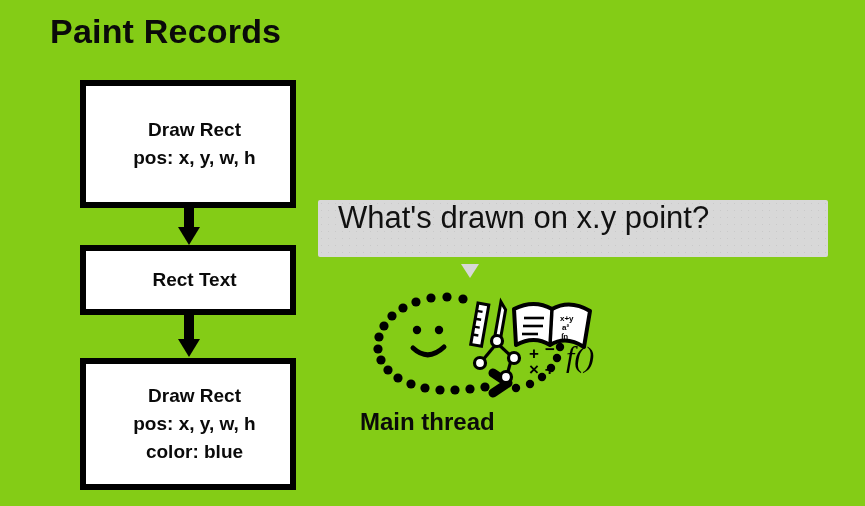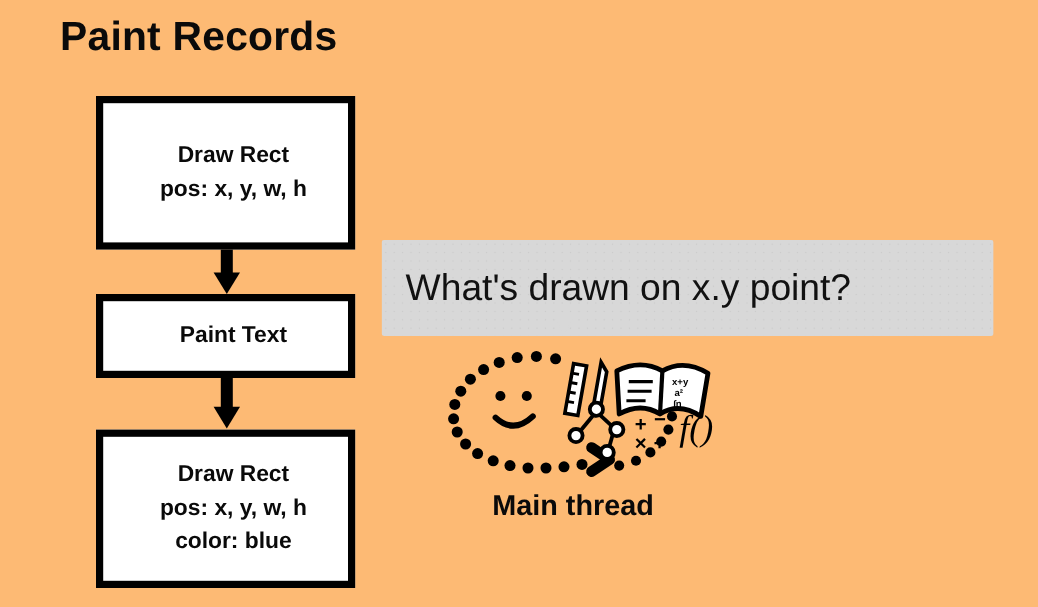--- a/index.html
+++ b/index.html
@@ -7,21 +7,21 @@
     padding: 0;
     background: #ffffff;
   }
   body {
     font-family: "Liberation Sans", sans-serif;
   }
   #slide {
     position: relative;
     width: 865px;
     height: 506px;
-    background: #fdba74;
+    background: #84cc16;
     overflow: hidden;
   }
 
   
   #slide-title {
     position: absolute;
     left: 50px;
     top: 12px;
     font-size: 34px;
     font-weight: bold;
@@ -83,28 +83,28 @@
   #flow-arrow-2 { top: 315px; height: 43px; }
   #flow-arrow-2 .shaft { height: 25px; }
   #flow-arrow-2 .head  { top: 24px; }
 
   
   #speech-bubble {
     position: absolute;
     left: 318px;
     top: 200px;
     width: 510px;
-    height: 80px;
+    height: 57px;
     box-sizing: border-box;
     background-color: #d8d8d8;
     background-image: radial-gradient(circle, rgba(0,0,0,0.07) 0.6px, transparent 0.8px);
     background-size: 7px 7px;
     border-radius: 2px;
     display: flex;
-    align-items: center;
+    align-items: flex-start;
   }
   #speech-bubble-text {
     font-size: 31px;
     color: #111111;
     padding-left: 20px;
     white-space: nowrap;
   }
   #speech-bubble-tail {
     position: absolute;
     left: 461px;
@@ -125,21 +125,21 @@
     height: 115px;
   }
   #thinking-illustration svg { display: block; }
 
   
   #main-thread-label {
     position: absolute;
     left: 360px;
     top: 408px;
     width: 235px;
-    text-align: center;
+    text-align: left;
     font-size: 24px;
     font-weight: bold;
     color: #0a0a0a;
     white-space: nowrap;
   }
 </style>
 </head>
 <body>
 
 <div id="slide">
@@ -150,21 +150,21 @@
     <div class="record-line">Draw Rect</div>
     <div class="record-line">pos: x, y, w, h</div>
   </div>
 
   <div class="flow-arrow" id="flow-arrow-1">
     <div class="shaft"></div>
     <div class="head"></div>
   </div>
 
   <div class="record-box" id="record-box-2">
-    <div class="record-line">Paint Text</div>
+    <div class="record-line">Rect Text</div>
   </div>
 
   <div class="flow-arrow" id="flow-arrow-2">
     <div class="shaft"></div>
     <div class="head"></div>
   </div>
 
   <div class="record-box" id="record-box-3">
     <div class="record-line">Draw Rect</div>
     <div class="record-line">pos: x, y, w, h</div>

